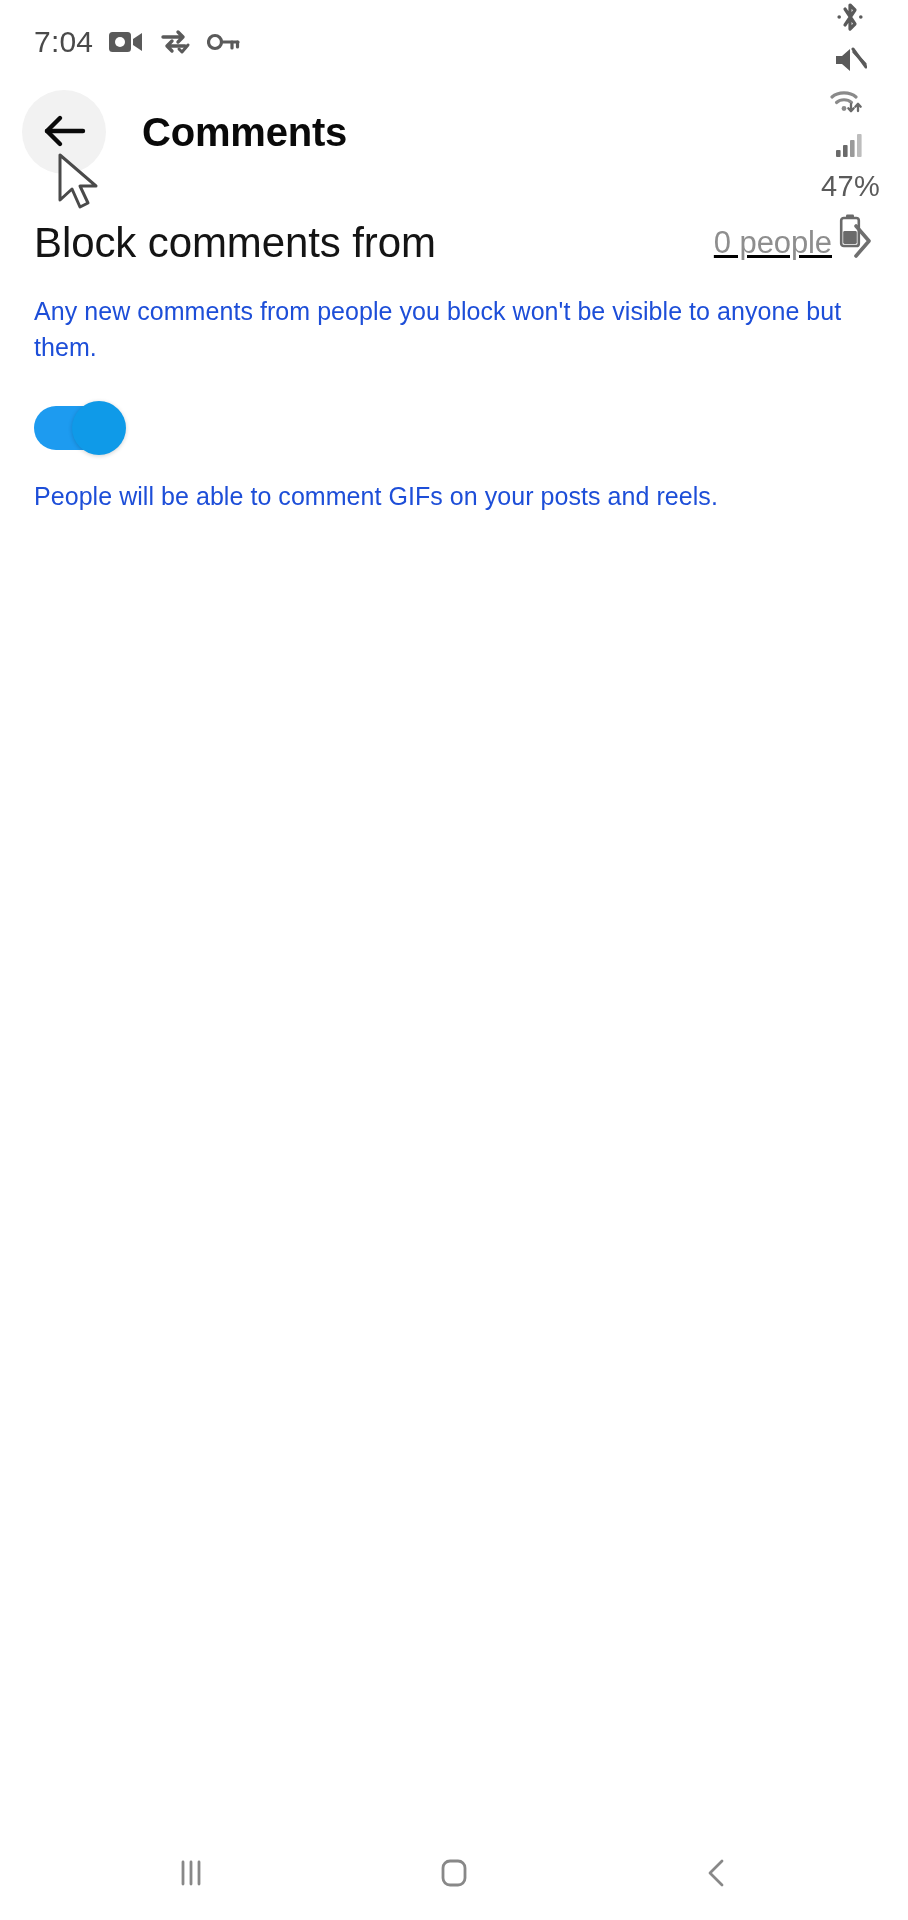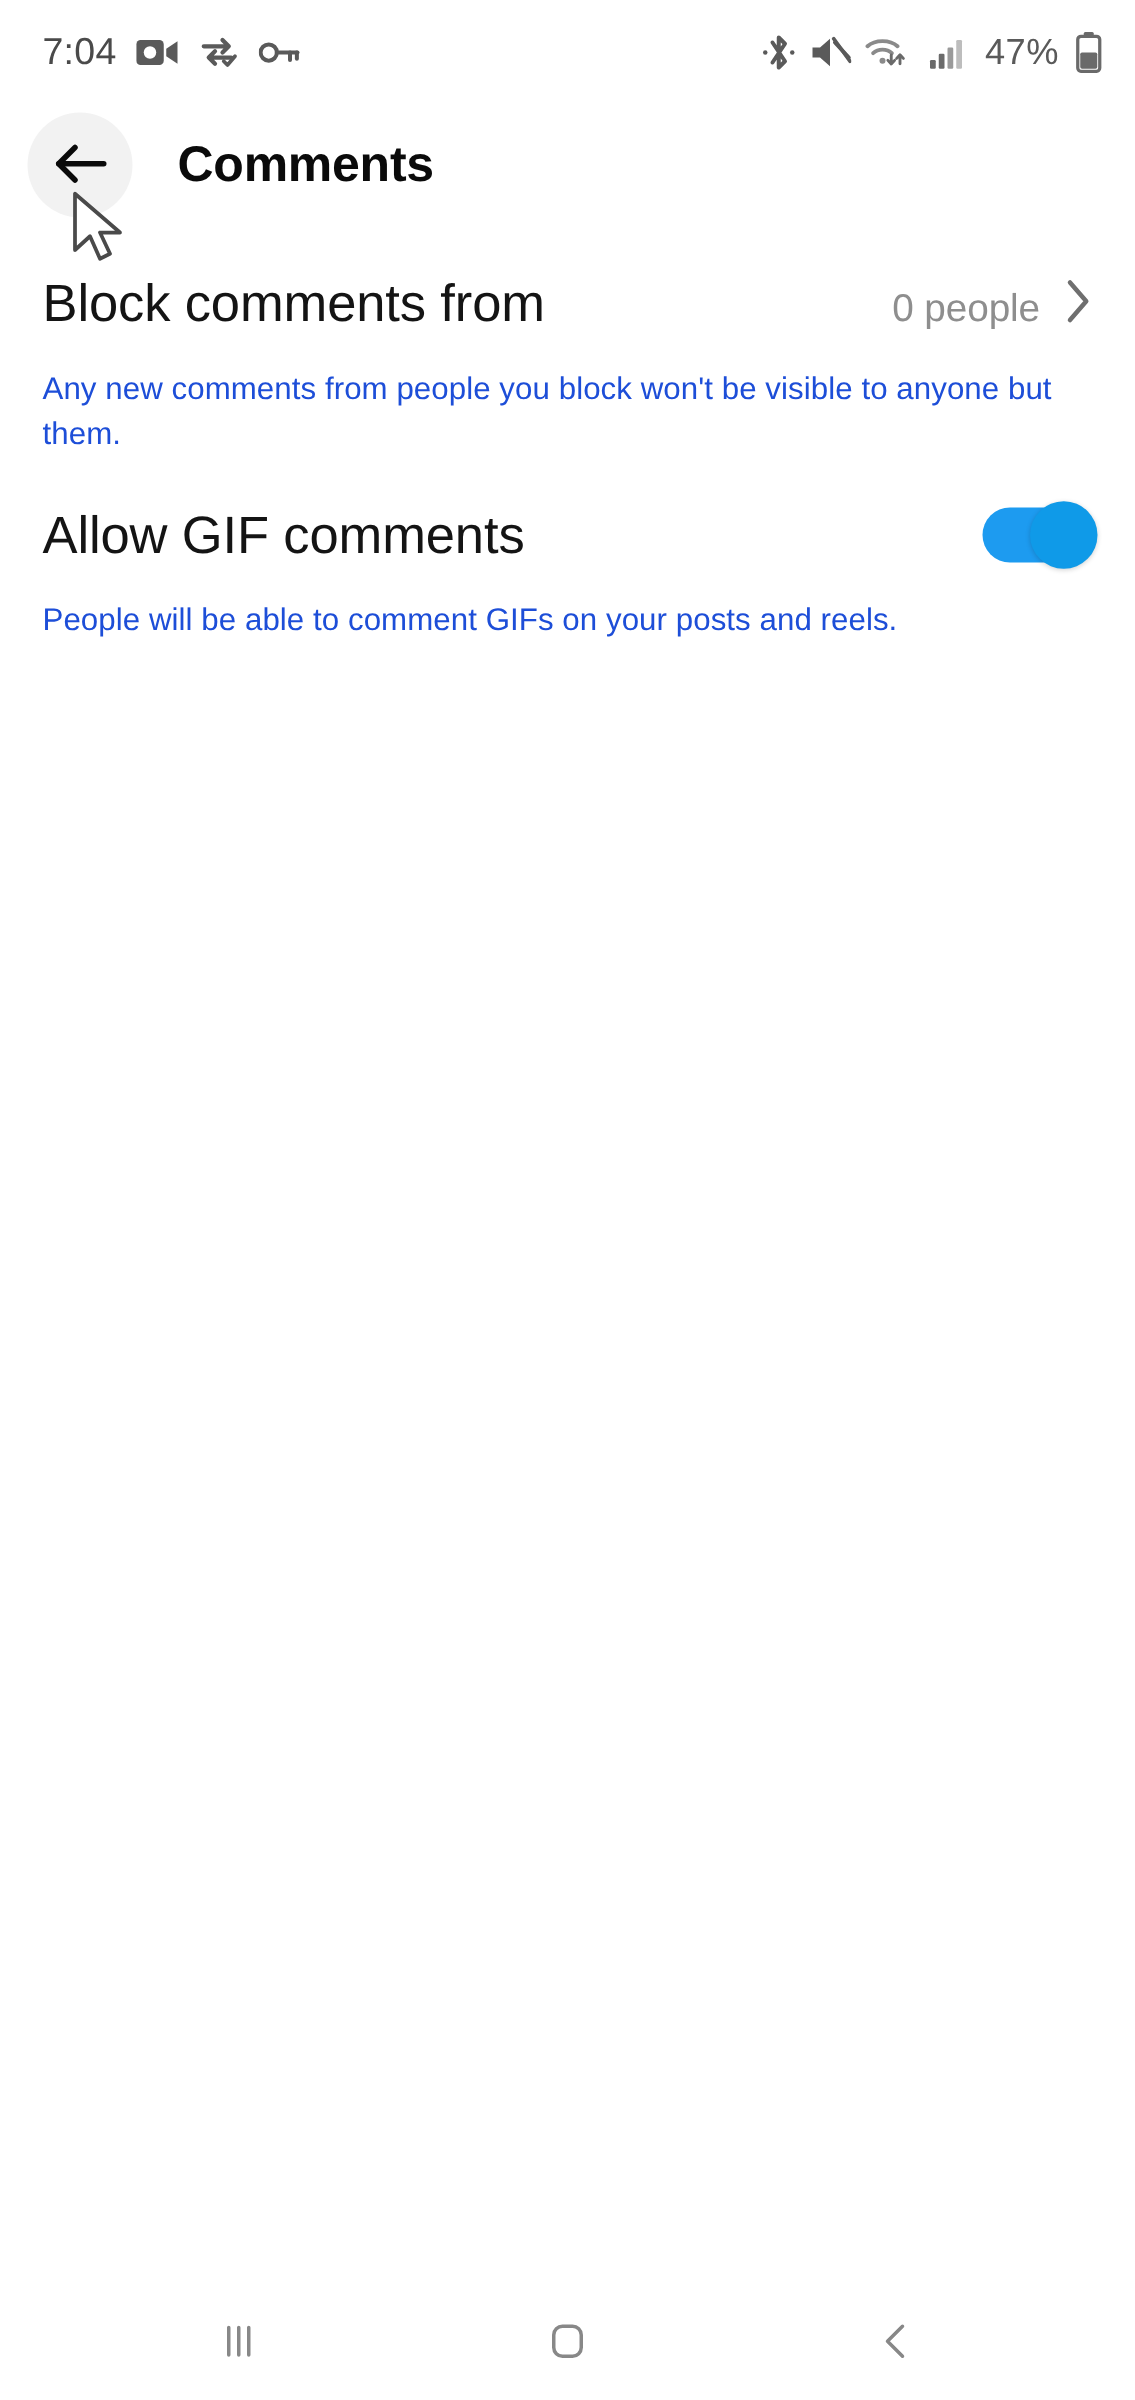--- a/index.html
+++ b/index.html
@@ -42,20 +42,21 @@
     font-weight: 400;
   }
   .status-right {
     position: absolute;
     right: 26px;
     top: 0;
     height: 84px;
     display: flex;
     align-items: center;
     gap: 11px;
+    flex-direction: column;
   }
   .sicon { display:block; }
   .battery-text {
     font-size: 29px;
     color: #5a5a5a;
     letter-spacing: 0.3px;
     margin-left: 4px;
     margin-right: 2px;
   }
 
@@ -103,22 +104,23 @@
     cursor: pointer;
   }
   .row-label {
     font-size: 42px;
     color: #141414;
     font-weight: 400;
     letter-spacing: -0.1px;
   }
   .row-right {
     display: flex;
-    align-items: flex-end;
+    align-items: center;
     gap: 20px;
+    text-decoration: underline;
   }
   .row-value {
     font-size: 31px;
     color: #8e8e8e;
     letter-spacing: -0.1px;
   }
   .row-desc {
     font-size: 25px;
     color: #1d4ed8;
     line-height: 1.42;
@@ -284,21 +286,20 @@
         <span>
           <svg width="22" height="38" viewBox="0 0 22 38">
             <path d="M4 4 L17 19 L4 34" fill="none" stroke="#6f6f6f" stroke-width="3.6" stroke-linecap="round" stroke-linejoin="round"></path>
           </svg>
         </span>
       </span>
     </div>
     <p class="row-desc">Any new comments from people you block won't be visible to anyone but them.</p>
 
     <div class="setting-row">
-      <span class="row-label">Allow GIF comments</span>
       <button class="toggle" aria-label="Allow GIF comments toggle">
         <span class="knob"></span>
       </button>
     </div>
     <p class="row-desc">People will be able to comment GIFs on your posts and reels.</p>
 
   </div>
 
   <div class="nav-bar">
     <button class="nav-btn">

